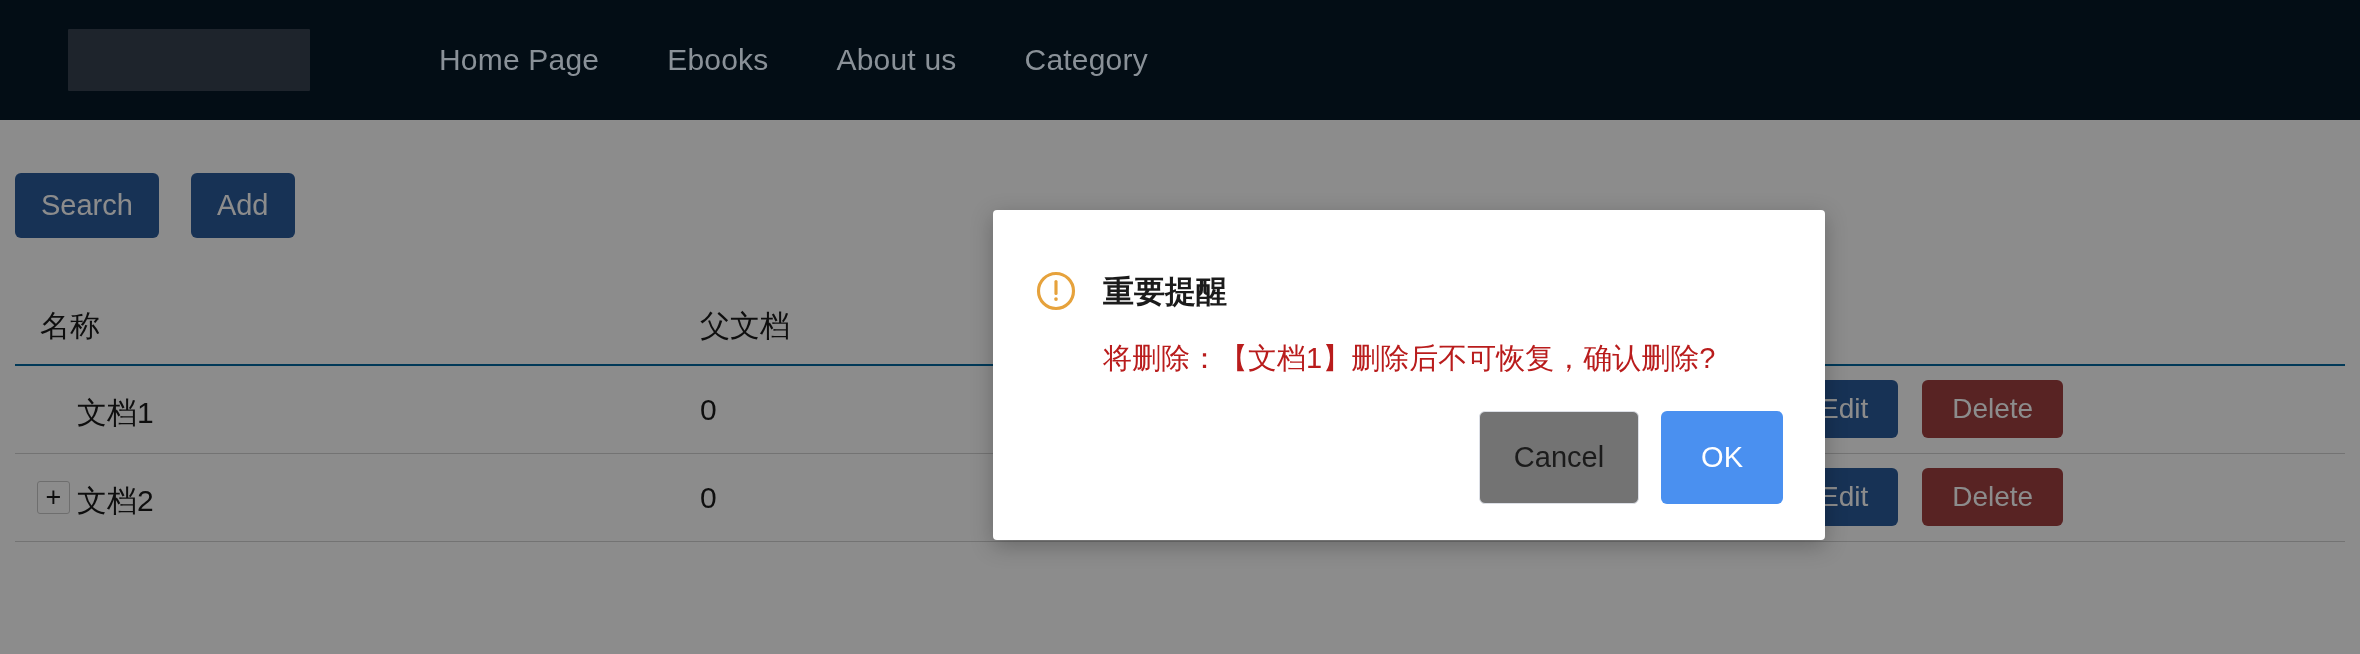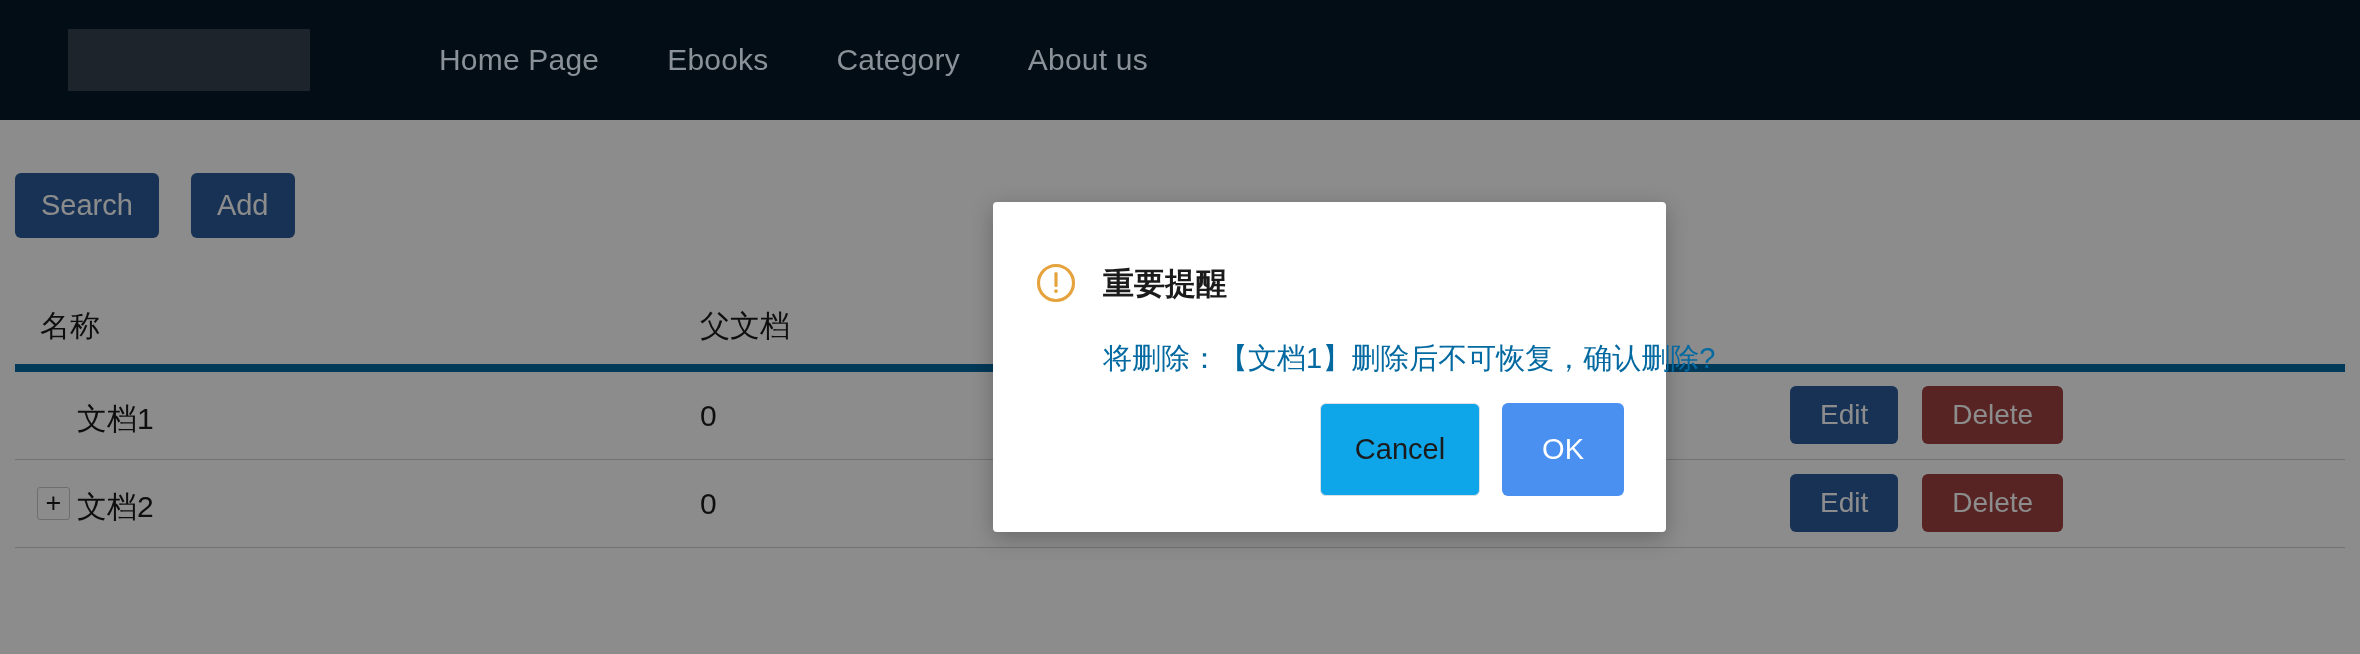--- a/index.html
+++ b/index.html
@@ -67,21 +67,21 @@
   .btn-toolbar { padding: 18px 26px; }
 
   
   .table {
     position: absolute; left: 15px; top: 160px;
     width: 2330px;
   }
   .thead {
     position: relative;
     height: 84px;
-    border-bottom: 8px solid #0369a1;
+    border-bottom: 2px solid #0369a1;
   }
   .th {
     position: absolute;
     top: 26px;
     font-size: 30px;
     color: #1b1b1b;
     white-space: nowrap;
   }
   .th-name   { left: 25px; }
   .th-parent { left: 685px; }
@@ -127,22 +127,22 @@
 
   
   .overlay {
     position: absolute; left: 0; top: 120px;
     width: 2360px; height: 534px;
     background: rgba(0, 0, 0, 0.45);
     z-index: 40;
   }
   .modal {
     position: absolute;
-    left: 993px; top: 202px;
-    width: 673px; height: 330px;
+    left: 993px; top: 210px;
+    width: 832px; height: 330px;
     background: #ffffff;
     border-radius: 4px;
     box-shadow: 0 6px 22px rgba(0,0,0,0.25);
     z-index: 50;
     box-sizing: border-box;
     padding: 36px 42px 0 42px;
   }
   .modal-head {
     display: flex;
     align-items: center;
@@ -153,34 +153,34 @@
     flex: 0 0 42px;
     margin-right: 26px;
   }
   .modal-title {
     font-size: 31px;
     font-weight: bold;
     color: #1b1b1b;
     line-height: 1;
   }
   .modal-body {
-    margin-top: 34px;
+    margin-top: 26px;
     margin-left: 68px;
     font-size: 29px;
-    color: #0369a1;
+    color: #b91c1c;
     line-height: 1.4;
     white-space: nowrap;
   }
   .modal-foot {
     position: absolute;
     right: 42px; bottom: 36px;
     display: flex; gap: 22px;
   }
   .btn-cancel {
-    background: #0ea5e9;
+    background: #737373;
     color: #1b1b1b;
     border: 1px solid #dcdfe6;
     border-radius: 6px;
     padding: 15px 34px;
     font-size: 29px;
     font-family: inherit;
     cursor: pointer;
     line-height: 1;
   }
   .btn-ok {
@@ -198,22 +198,22 @@
 </head>
 <body>
 
 <div class="page">
 
   <div class="navbar">
     <div class="brand-logo"></div>
     <nav class="nav-links">
       <a class="nav-link">Home Page</a>
       <a class="nav-link">Ebooks</a>
+      <a class="nav-link">About us</a>
       <a class="nav-link">Category</a>
-      <a class="nav-link">About us</a>
     </nav>
   </div>
 
   <div class="content">
 
     <div class="toolbar">
       <button class="btn btn-primary btn-toolbar">Search</button>
       <button class="btn btn-primary btn-toolbar">Add</button>
     </div>
 

